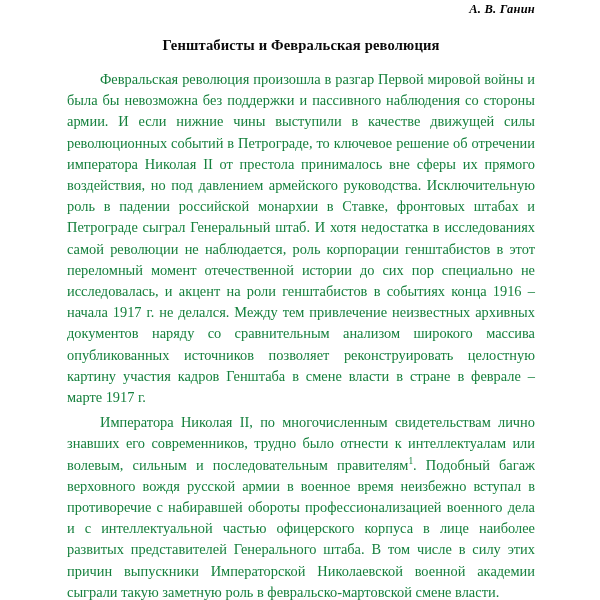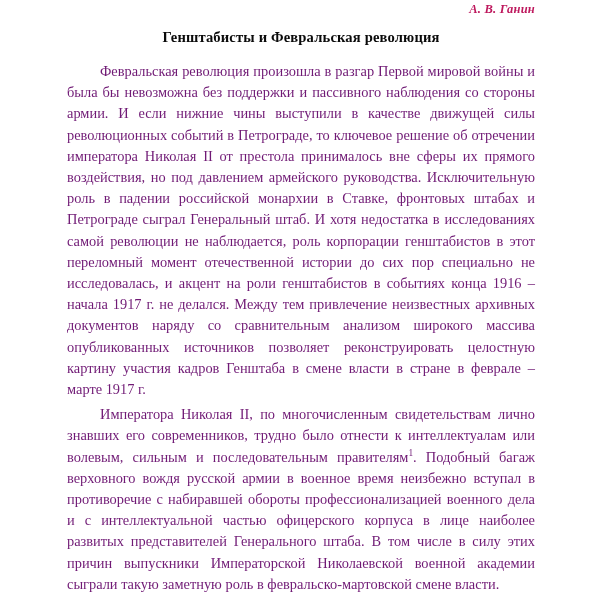--- a/index.html
+++ b/index.html
@@ -32,47 +32,47 @@
   }
 
   .running-head {
     text-align: right;
     font-style: italic;
     font-weight: bold;
     font-size: 12.5px;
     letter-spacing: 0.2px;
     line-height: 16px;
     padding-top: 1px;
-    color: #be185d;
+    color: #000000;
   }
 
   .article-title {
     text-align: center;
     font-weight: bold;
     font-size: 14.6px;
     line-height: 21px;
-    margin-top: 10px;
+    margin-top: 18px;
     margin-bottom: 0;
     letter-spacing: 0.15px;
     color: #0a0a0a;
   }
 
   .body-text {
     margin-top: 13px;
   }
 
   p.para {
     margin: 0;
     text-align: justify;
     text-justify: inter-word;
     text-indent: 33px;
     font-size: 14.4px;
     line-height: 21.2px;
     hyphens: manual;
-    color: #701a75;
+    color: #15803d;
   }
 
   p.para + p.para {
     margin-top: 4px;
   }
 
   sup.fn {
     font-size: 9.3px;
     line-height: 0;
     vertical-align: super;

